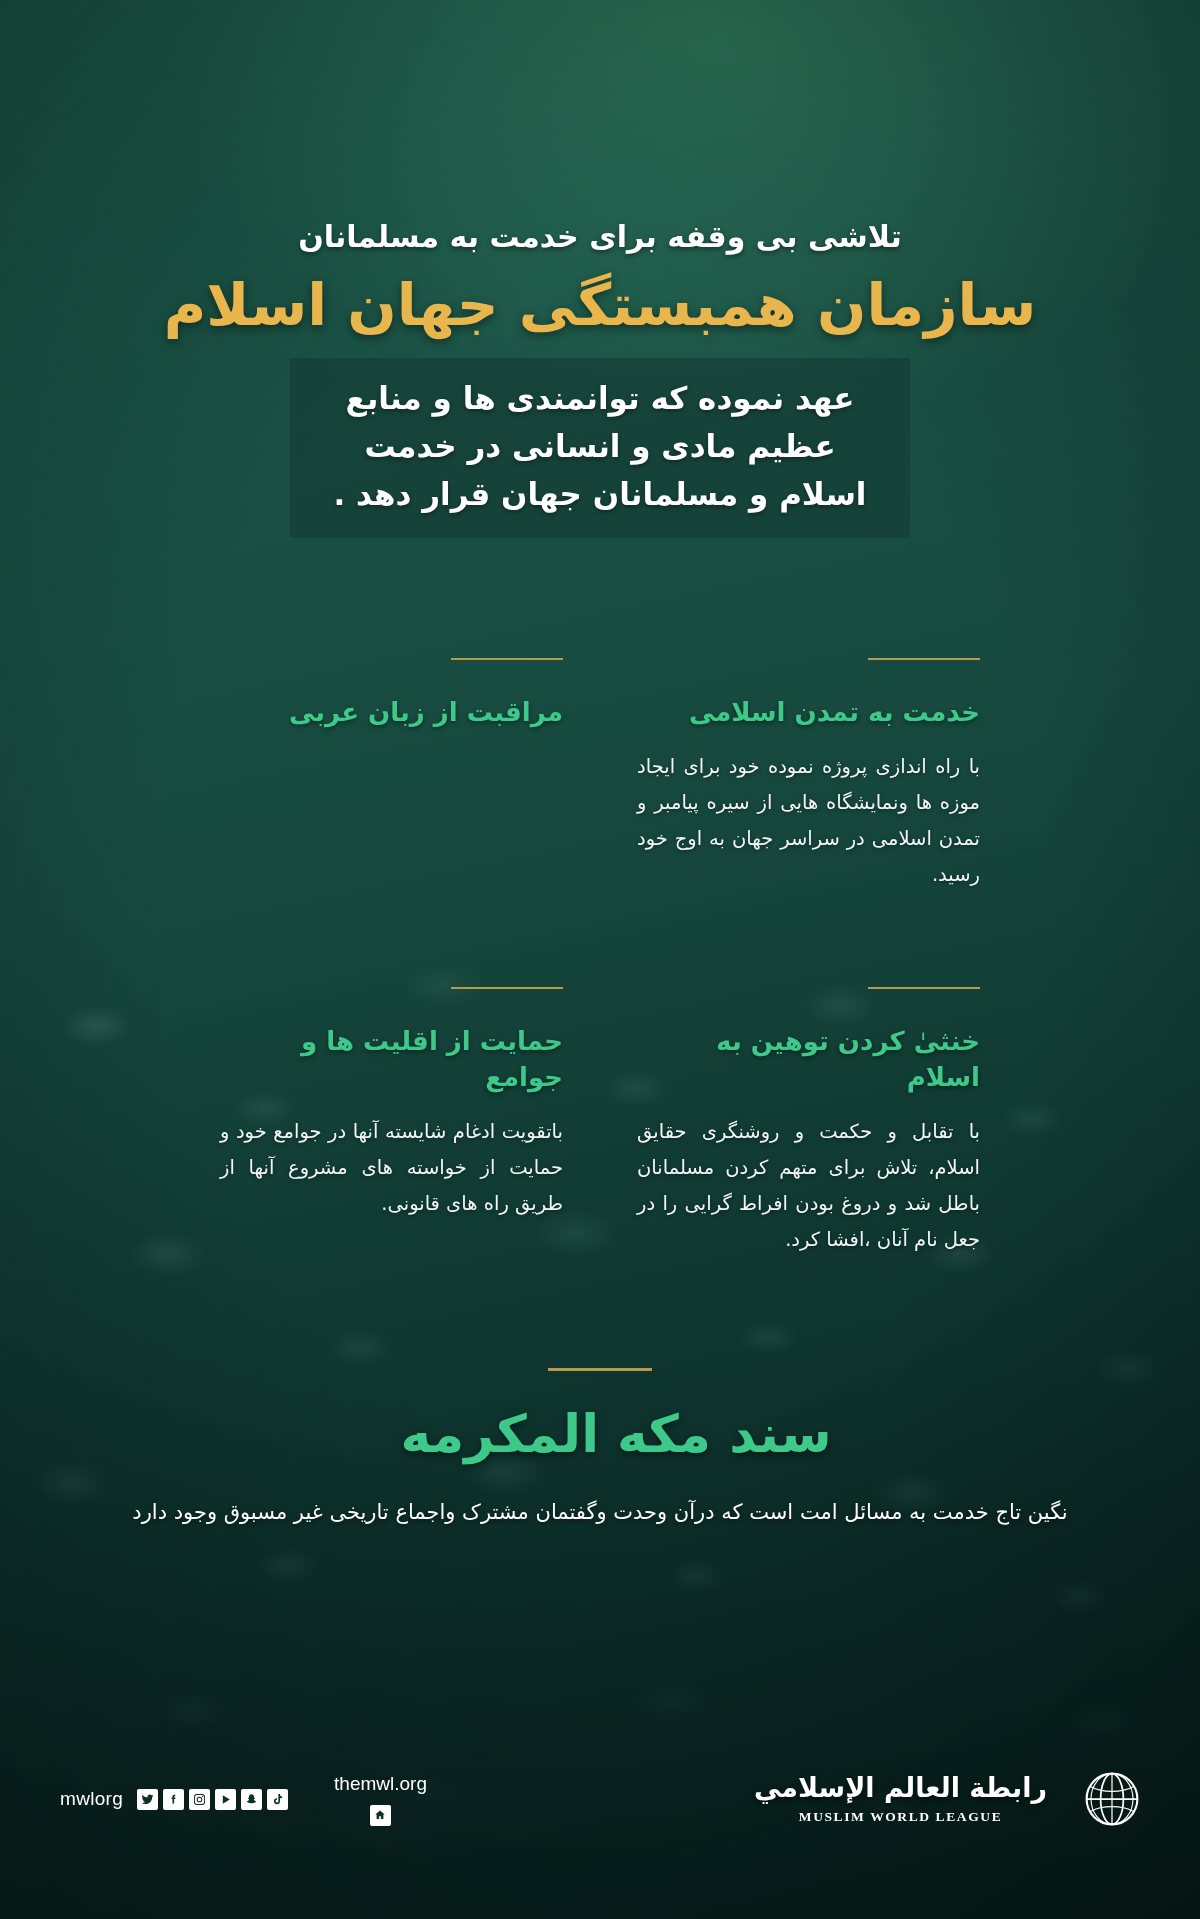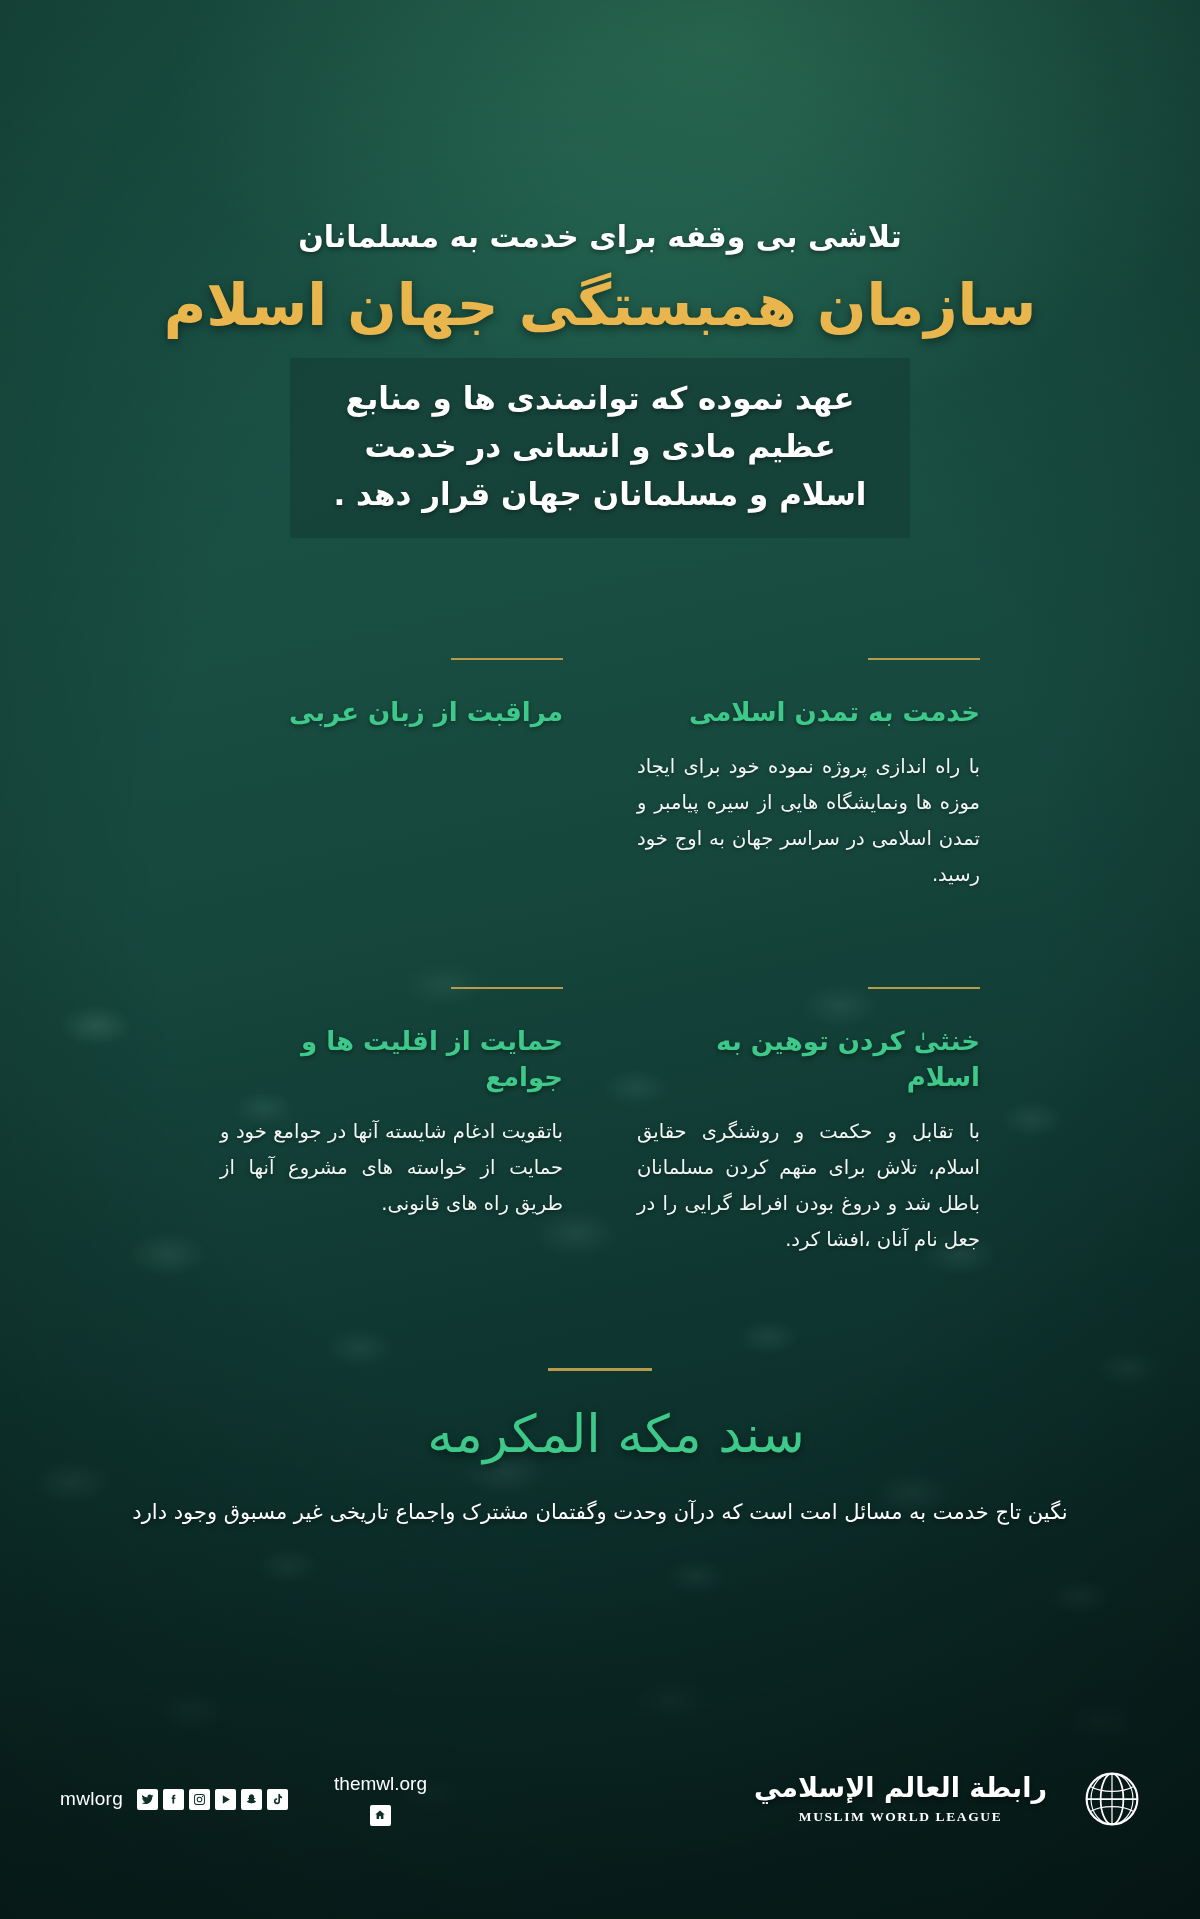--- a/index.html
+++ b/index.html
@@ -128,21 +128,21 @@
   
   .doc-section { text-align: center; margin-top: 110px; }
   .doc-rule {
     width: 104px; height: 3px;
     background: #b79a4a;
     margin: 0 auto 30px;
   }
   .doc-title {
     color: #3ec98a;
     font-size: 52px;
-    font-weight: 400;
+    font-weight: 700;
     line-height: 1.3;
     text-shadow: 0 3px 9px rgba(0,0,0,0.45);
     padding-left: 32px;
   }
   .doc-body {
     color: #ffffff;
     font-size: 21px;
     font-weight: 400;
     line-height: 1.9;
     margin-top: 24px;

